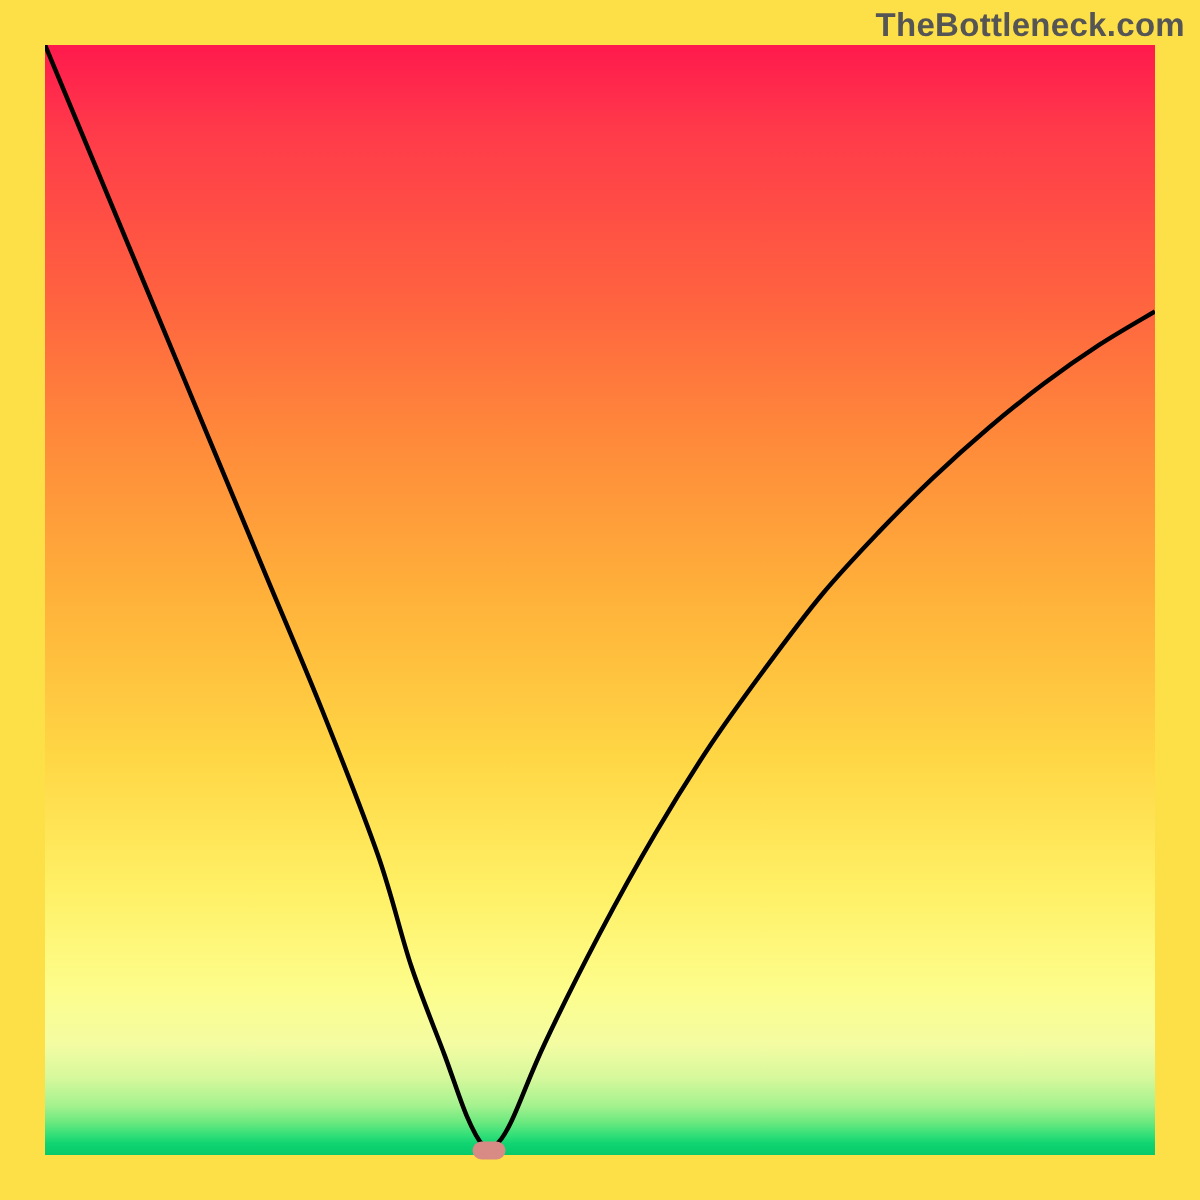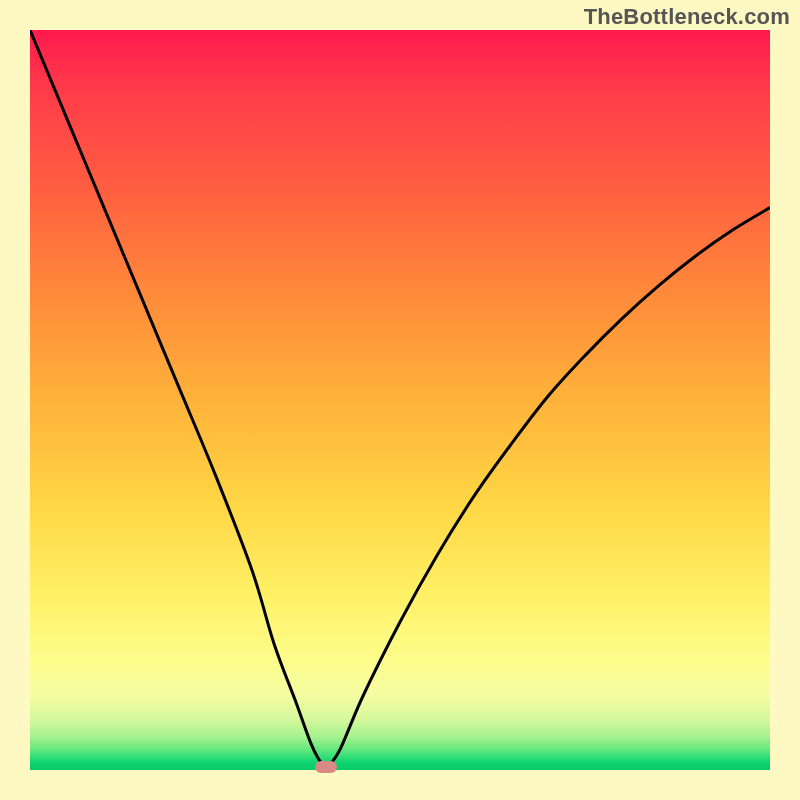--- a/index.html
+++ b/index.html
@@ -8,21 +8,21 @@
     width: 800px;
     height: 800px;
     overflow: hidden;
     background: #000;
     font-family: Arial, Helvetica, sans-serif;
   }
   .frame {
     position: relative;
     width: 800px;
     height: 800px;
-    background: #fef9c3;
+    background: #fde047;
   }
   .watermark {
     position: absolute;
     top: 4px;
     right: 10px;
     color: #555;
     font-size: 22px;
     font-weight: 600;
     letter-spacing: 0.2px;
     z-index: 10;

